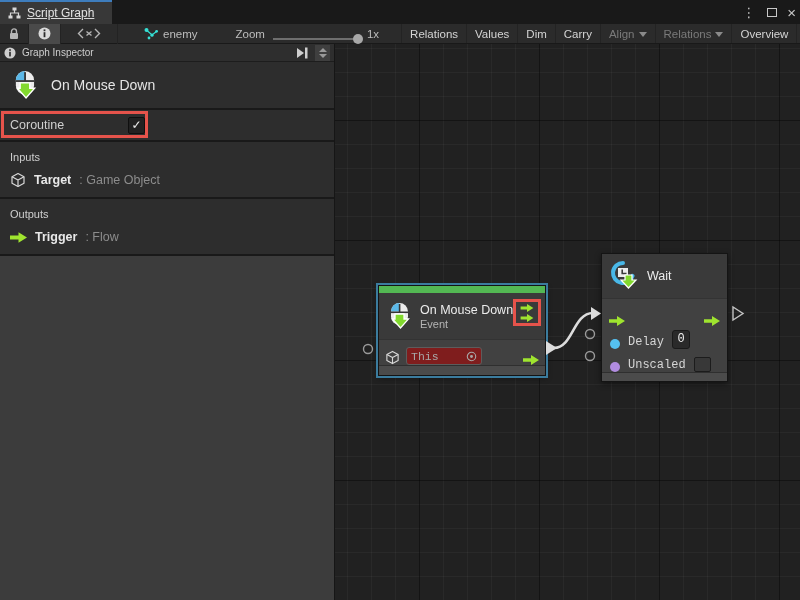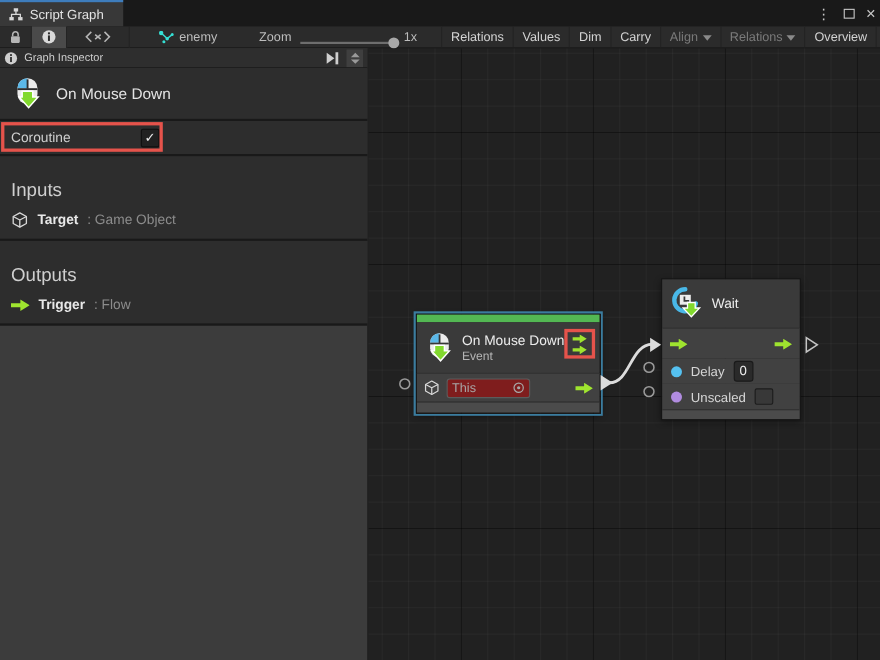--- a/index.html
+++ b/index.html
@@ -3,21 +3,21 @@
 <meta charset="utf-8">
 <style>
   * { margin:0; padding:0; box-sizing:border-box; }
   html,body { width:800px; height:600px; overflow:hidden; background:#111;
     font-family:"Liberation Sans", sans-serif; -webkit-font-smoothing:antialiased; }
   .window { position:relative; width:800px; height:600px; background:#1a1a1a; color:#d8d8d8; }
 
   
   .titlebar { position:absolute; left:0; top:0; width:800px; height:24px; background:#191919; }
   .tab { position:absolute; left:0; top:0; height:24px; width:112px; background:#383838;
-    border-top:2px solid #3e7dbd; display:flex; align-items:center; gap:6px; padding:0 8px; }
+    border-top:2px solid #3e7dbd; display:flex; align-items:center; gap:6px; padding:0 8px;text-decoration:underline; }
   .tab-label { font-size:12px; color:#e2e2e2; white-space:nowrap; }
   .win-controls { position:absolute; right:4px; top:0; height:24px; display:flex; align-items:center; gap:10px; color:#c8c8c8; }
   .kebab { font-size:13px; line-height:1; color:#c8c8c8; padding:0 2px; }
   .maxbox { width:10px; height:9px; border:1.5px solid #c8c8c8; }
   .closex { font-size:15px; line-height:1; color:#c8c8c8; }
 
   
   .toolbar { position:absolute; left:0; top:24px; width:800px; height:20px; background:#2b2b2b;
     border-bottom:1px solid #191919; display:flex; align-items:stretch; font-size:11.5px; }
   .tb-left { display:flex; align-items:center; }
@@ -43,42 +43,42 @@
   .tri-dn { width:0; height:0; border-left:4px solid transparent; border-right:4px solid transparent; border-top:4px solid #9a9a9a; }
   .section { background:#2d2d2d; border-bottom:2px solid #191919; }
   .sec-nodehead { height:48px; display:flex; align-items:center; gap:12px; padding:0 12px; }
   .insp-node-title { font-size:14px; color:#e4e4e4; }
   .sec-coroutine { position:relative; height:32px; display:flex; align-items:center; }
   .red-annot { position:absolute; left:1px; top:1px; width:147px; height:27px; border:3px solid #e5534b; pointer-events:none; }
   .coroutine-label { margin-left:10px; font-size:12.5px; color:#cfcfcf; }
   .checkbox { position:absolute; left:128px; top:7px; width:17px; height:17px; background:#212121;
     border:1px solid #0f0f0f; border-radius:2px; color:#eaeaea; font-size:12px; line-height:15px; text-align:center; }
   .sec-io { padding:6px 0 8px 0; }
-  .io-header { font-size:17px; color:#cfcfcf; margin:15px 0 8px 10px; }
+  .io-header { font-size:11px; color:#cfcfcf; margin:3px 0 8px 10px; }
   .io-row { display:flex; align-items:center; gap:8px; margin-left:10px; height:18px; }
   .io-name { font-size:12.5px; font-weight:bold; color:#e8e8e8; }
   .io-type { font-size:12.5px; color:#8c8c8c; }
 
   
   .canvas { position:absolute; left:335px; top:44px; width:465px; height:556px; background:#212121;
     background-image:
       linear-gradient(to right, rgba(0,0,0,0.5) 1px, transparent 1px),
       linear-gradient(to bottom, rgba(0,0,0,0.5) 1px, transparent 1px),
       linear-gradient(to right, rgba(255,255,255,0.035) 1px, transparent 1px),
       linear-gradient(to bottom, rgba(255,255,255,0.035) 1px, transparent 1px);
     background-size:120px 120px, 120px 120px, 24px 24px, 24px 24px;
     background-position:84px 0, 0 76px, 12px 0, 0 4px; }
 
   .node { position:absolute; border:1px solid #141414; box-shadow:0 2px 6px rgba(0,0,0,0.45); }
   .node.selected { box-shadow:0 0 0 2px #3b7c9e, 0 2px 6px rgba(0,0,0,0.45); }
   .node-headbar { height:7px; background:#53b853; }
   .node-header { background:#3a3a3a; display:flex; align-items:center; }
   .node-title { font-size:12.5px; color:#ececec; white-space:nowrap; }
   .node-sub { font-size:11px; color:#b5b5b5; margin-top:1px; }
-  .node-row { background:#414141; display:flex; align-items:center; border-top:1px solid #333; }
+  .node-row { background:#414141; display:flex; align-items:flex-end; border-top:1px solid #333;font-family:Liberation Mono, monospace; }
   .node-footer { background:#4b4b4b; border-top:1px solid #2f2f2f; }
 
   
   .evt-node { left:43px; top:241px; width:168px; }
   .evt-header { height:46px; padding:0 4px 0 8px; gap:7px; position:relative; }
   .coroutine-badge { position:absolute; right:4px; top:6px; width:28px; height:27px; border:3px solid #e5534b;
     display:flex; flex-direction:column; align-items:center; justify-content:center; gap:2px; background:#3a3a3a; }
   .evt-row { height:26px; padding:0 6px; gap:6px; }
   .this-field { display:flex; align-items:center; width:76px; height:18px; background:#7f1d1d;
     border:1px solid #5c5c5c; border-radius:3px; padding:0 4px; }

